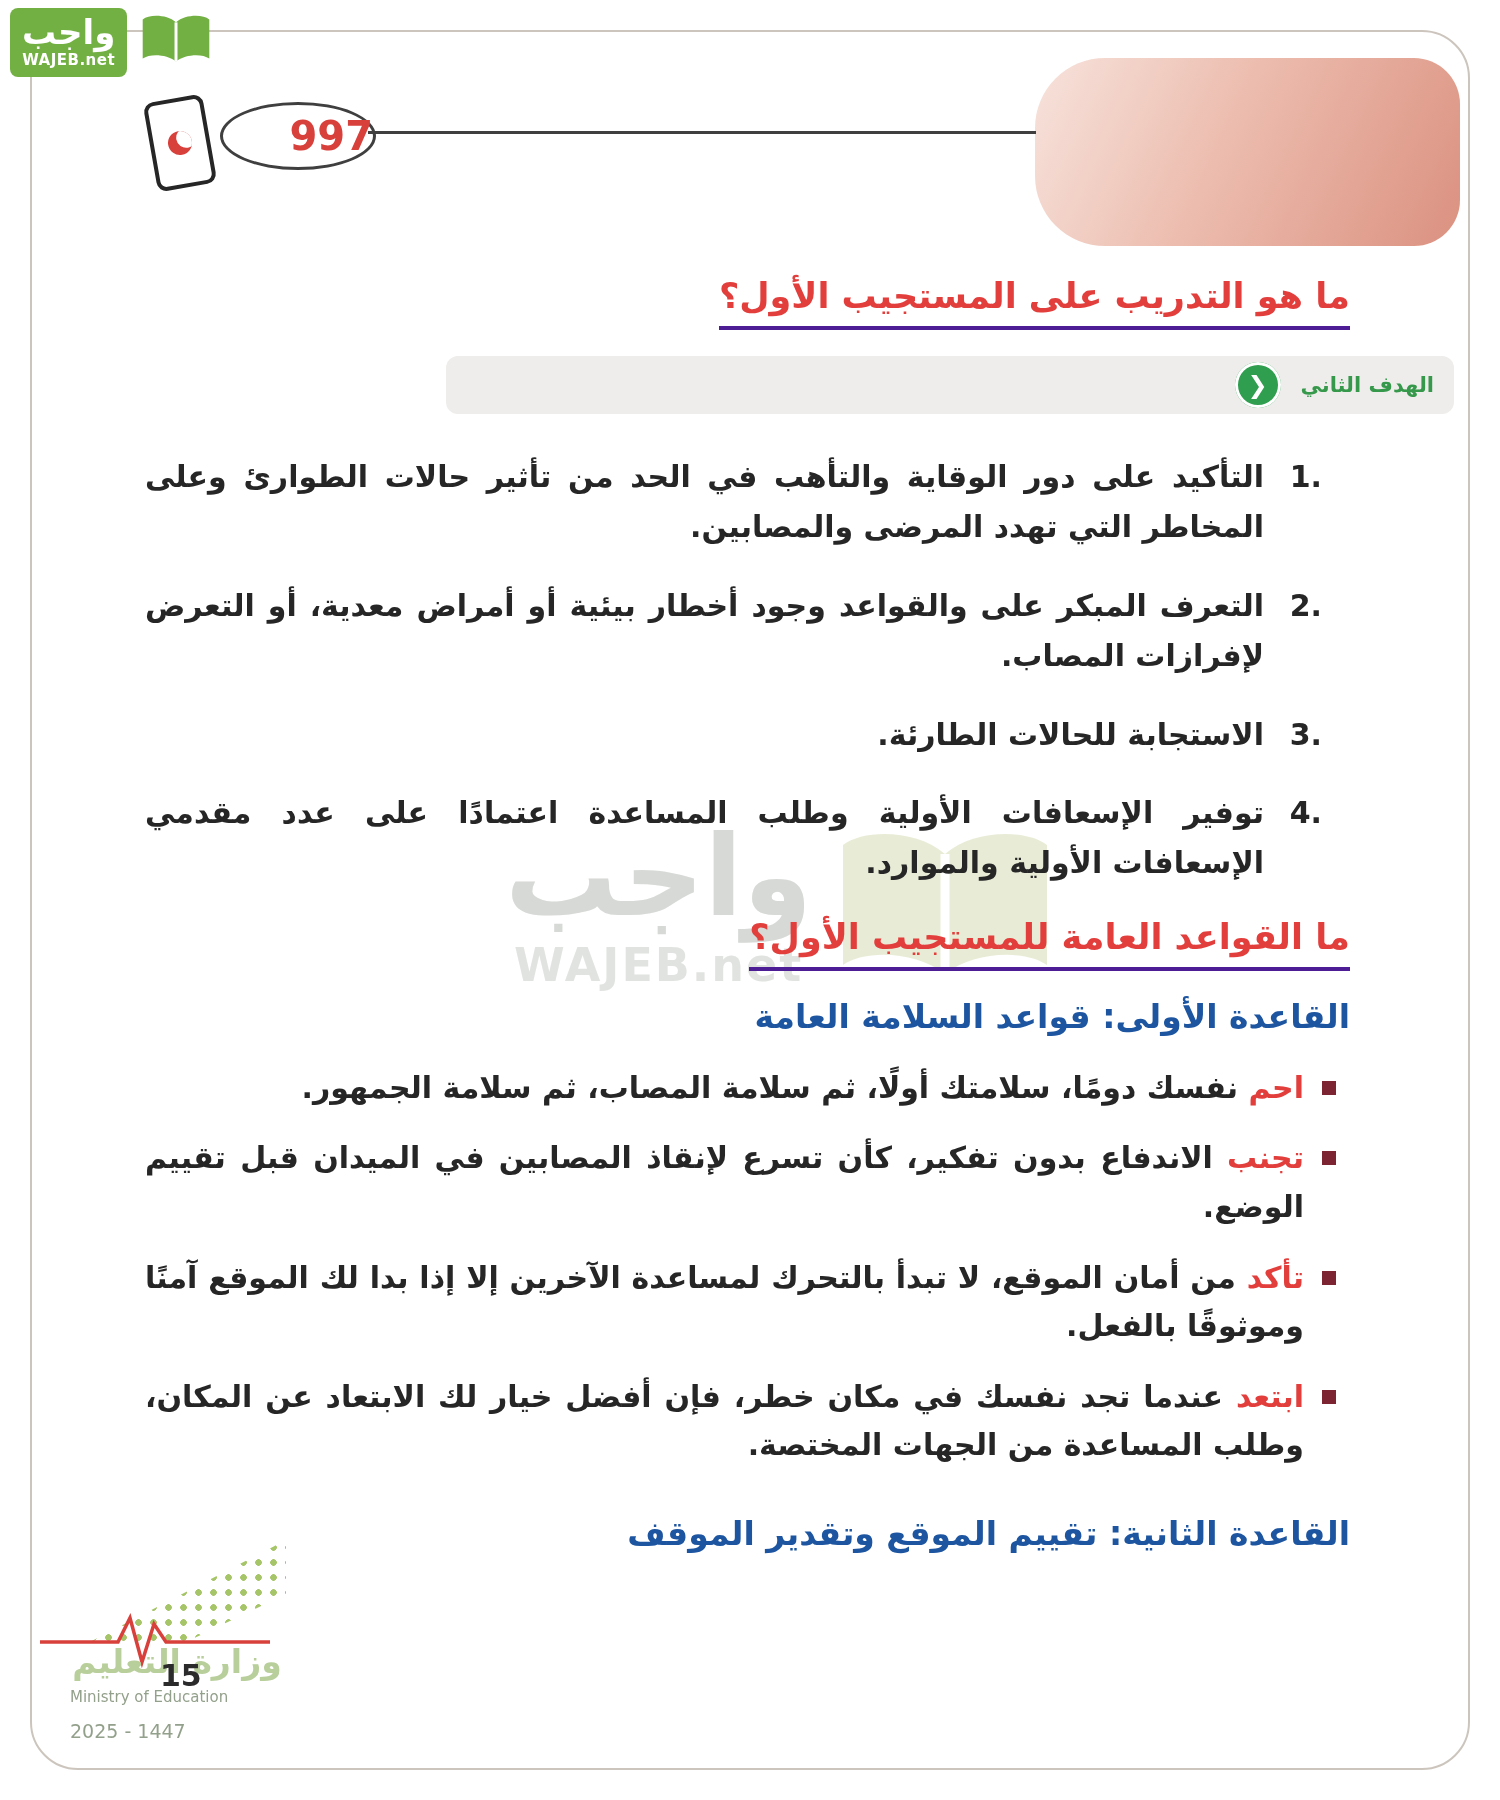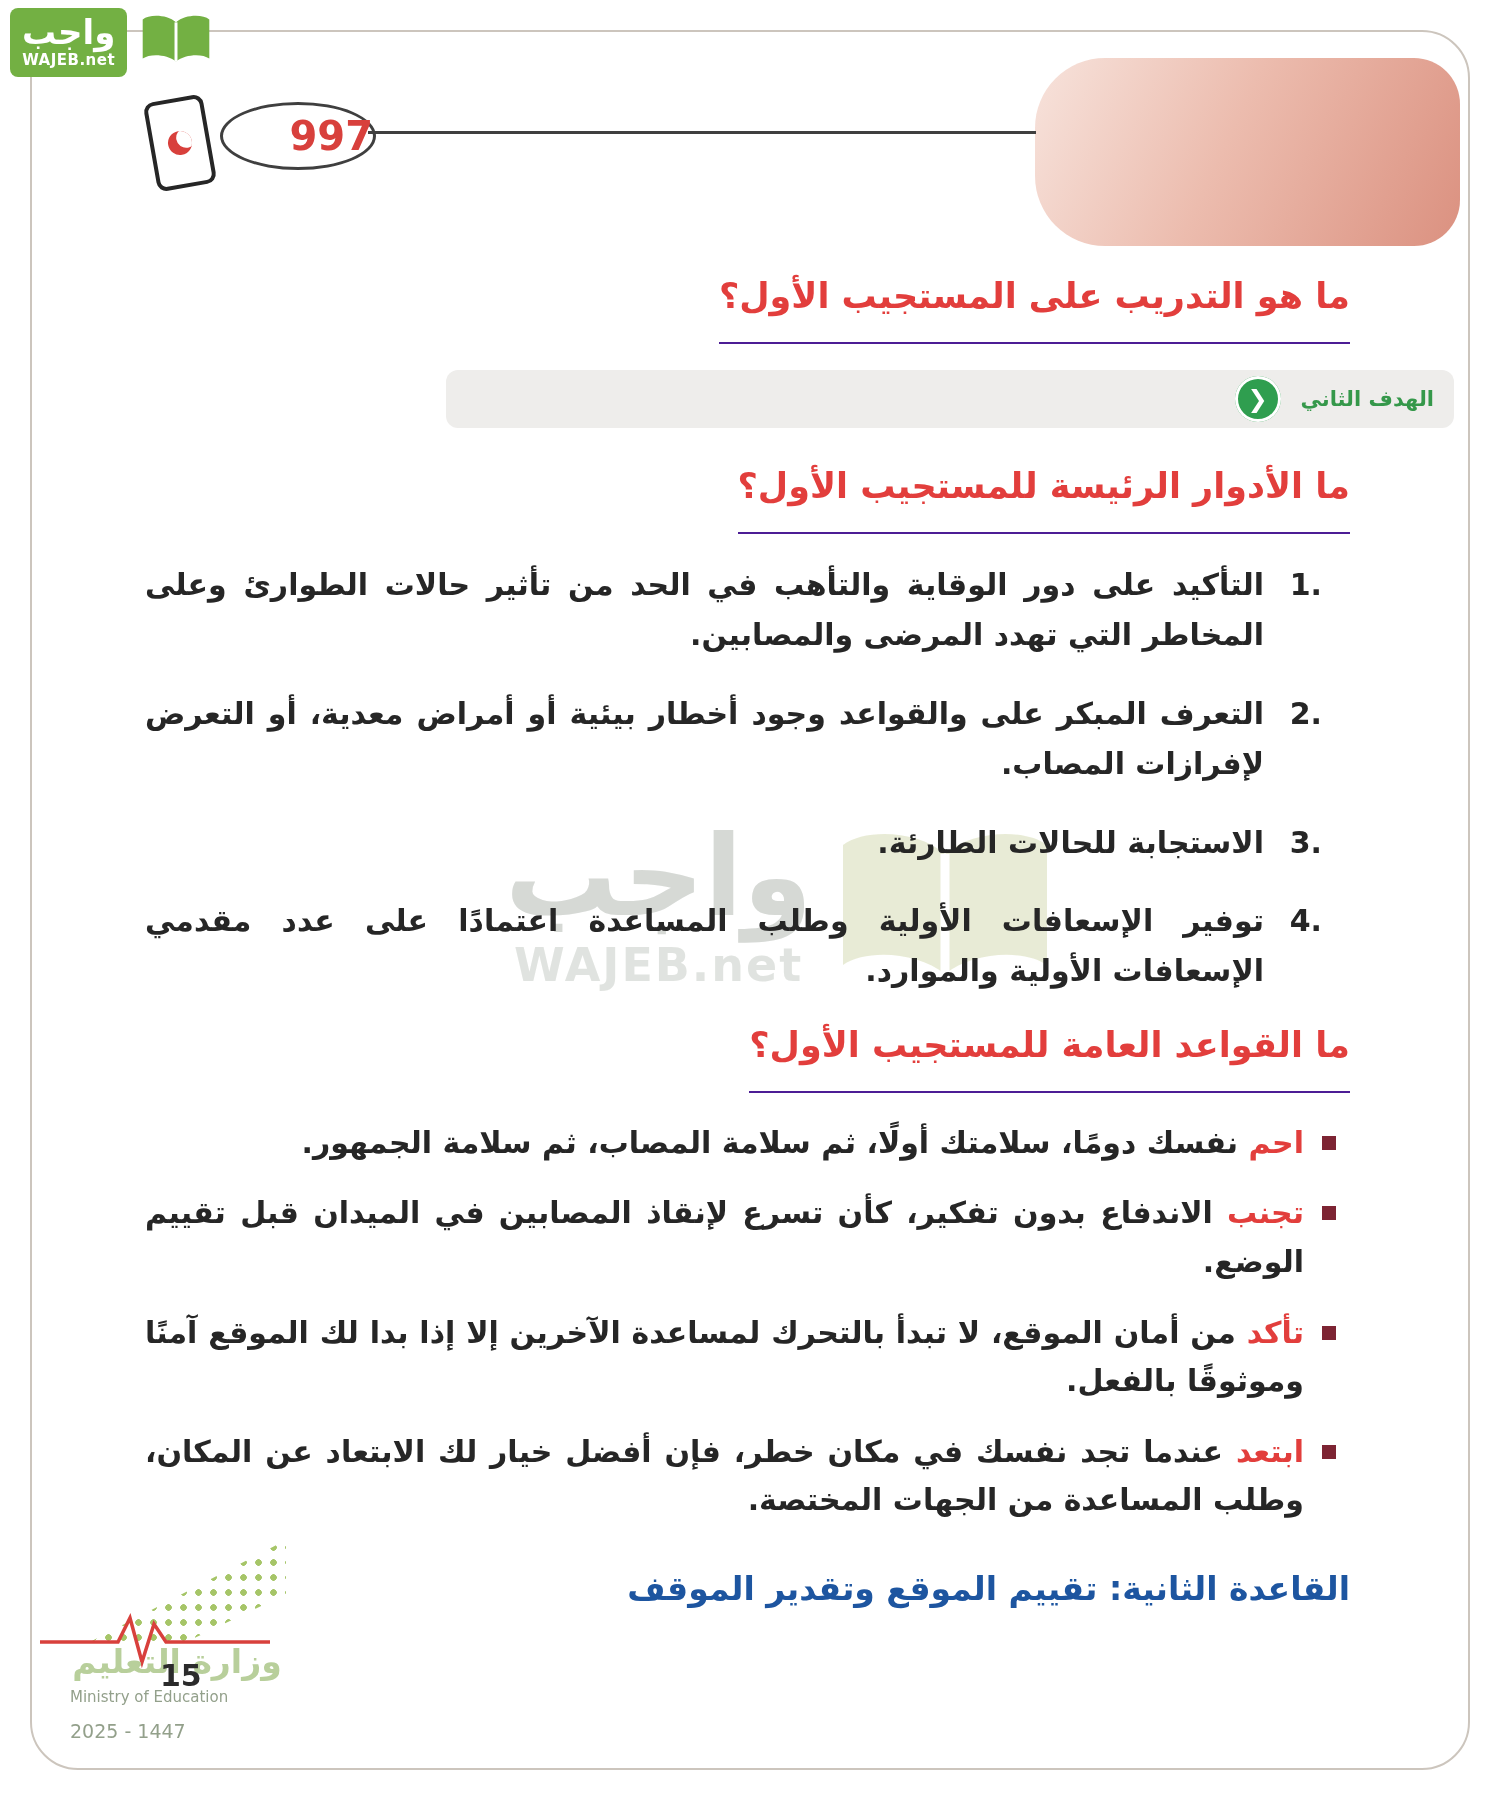--- a/index.html
+++ b/index.html
@@ -32,21 +32,21 @@
     background:linear-gradient(115deg,#f7e3dc 0%,#ecbcae 45%,#db9180 100%);
   }
   
   .watermark{position:absolute;left:505px;top:820px;width:560px;display:flex;flex-direction:row;align-items:flex-start;gap:18px;opacity:.5;z-index:1;}
   .wm-text{display:flex;flex-direction:column;align-items:center;}
   .wm-ar{font-size:112px;font-weight:bold;color:#aeb4ad;line-height:1;}
   .wm-site{font-size:46px;font-weight:bold;color:#c3c9c2;letter-spacing:2px;margin-top:6px;}
   
   .content{position:absolute;right:150px;left:145px;top:276px;direction:rtl;text-align:right;z-index:2;}
   .red-h{margin:0 0 26px;font-size:35px;font-weight:bold;color:#e23e3c;}
-  .red-h .u{display:inline-block;border-bottom:2px solid #4c1d95;padding-bottom:26px;}
+  .red-h .u{display:inline-block;border-bottom:4px solid #4c1d95;padding-bottom:10px;}
   .body-p{margin:0 0 28px;font-size:30px;font-weight:bold;line-height:1.68;text-align:justify;text-indent:30px;}
   .objective{
     background:#eeedeb;border-radius:12px;height:58px;width:1008px;
     margin:4px -104px 38px 0;display:flex;align-items:center;direction:rtl;padding:0 20px;box-sizing:border-box;
   }
   .obj-label{color:#35984a;font-size:21px;font-weight:bold;margin-left:20px;white-space:nowrap;}
   .obj-circle{flex:none;width:46px;height:46px;border-radius:50%;background:#2f9e4f;display:flex;align-items:center;justify-content:center;margin-left:20px;box-shadow:0 0 0 3px #fff inset;}
   .obj-arrow{color:#fff;font-size:24px;font-weight:bold;line-height:1;}
   .obj-text{font-size:30px;font-weight:bold;color:#262626;white-space:nowrap;}
   .roles{list-style:none;margin:0 0 26px;padding:0 28px 0 0;font-size:30px;font-weight:bold;}
@@ -124,23 +124,20 @@
   </h2>
 
 
   <div class="objective">
     <span class="obj-label">الهدف الثاني</span>
     <span class="obj-circle">
       <span class="obj-arrow">❮</span>
     </span>
   </div>
 
-  <h2 class="red-h">
-    <span class="u">ما الأدوار الرئيسة للمستجيب الأول؟</span>
-  </h2>
 
   <ol class="roles">
     <li>
       <span class="num">1.</span>
       <p class="bt">التأكيد على دور الوقاية والتأهب في الحد من تأثير حالات الطوارئ وعلى المخاطر التي تهدد المرضى والمصابين.</p>
     </li>
     <li>
       <span class="num">2.</span>
       <p class="bt">التعرف المبكر على والقواعد وجود أخطار بيئية أو أمراض معدية، أو التعرض لإفرازات المصاب.</p>
     </li>
@@ -151,20 +148,21 @@
     <li>
       <span class="num">4.</span>
       <p class="bt">توفير الإسعافات الأولية وطلب المساعدة اعتمادًا على عدد مقدمي الإسعافات الأولية والموارد.</p>
     </li>
   </ol>
 
   <h2 class="red-h">
     <span class="u">ما القواعد العامة للمستجيب الأول؟</span>
   </h2>
 
+  <h3 class="blue-h">القاعدة الأولى: قواعد السلامة العامة</h3>
 
   <ul class="bullets">
     <li>
       <span class="sq"></span>
       <p class="bt">
         <span class="lead">احم</span>
         <span>نفسك دومًا، سلامتك أولًا، ثم سلامة المصاب، ثم سلامة الجمهور.</span>
       </p>
     </li>
     <li>

